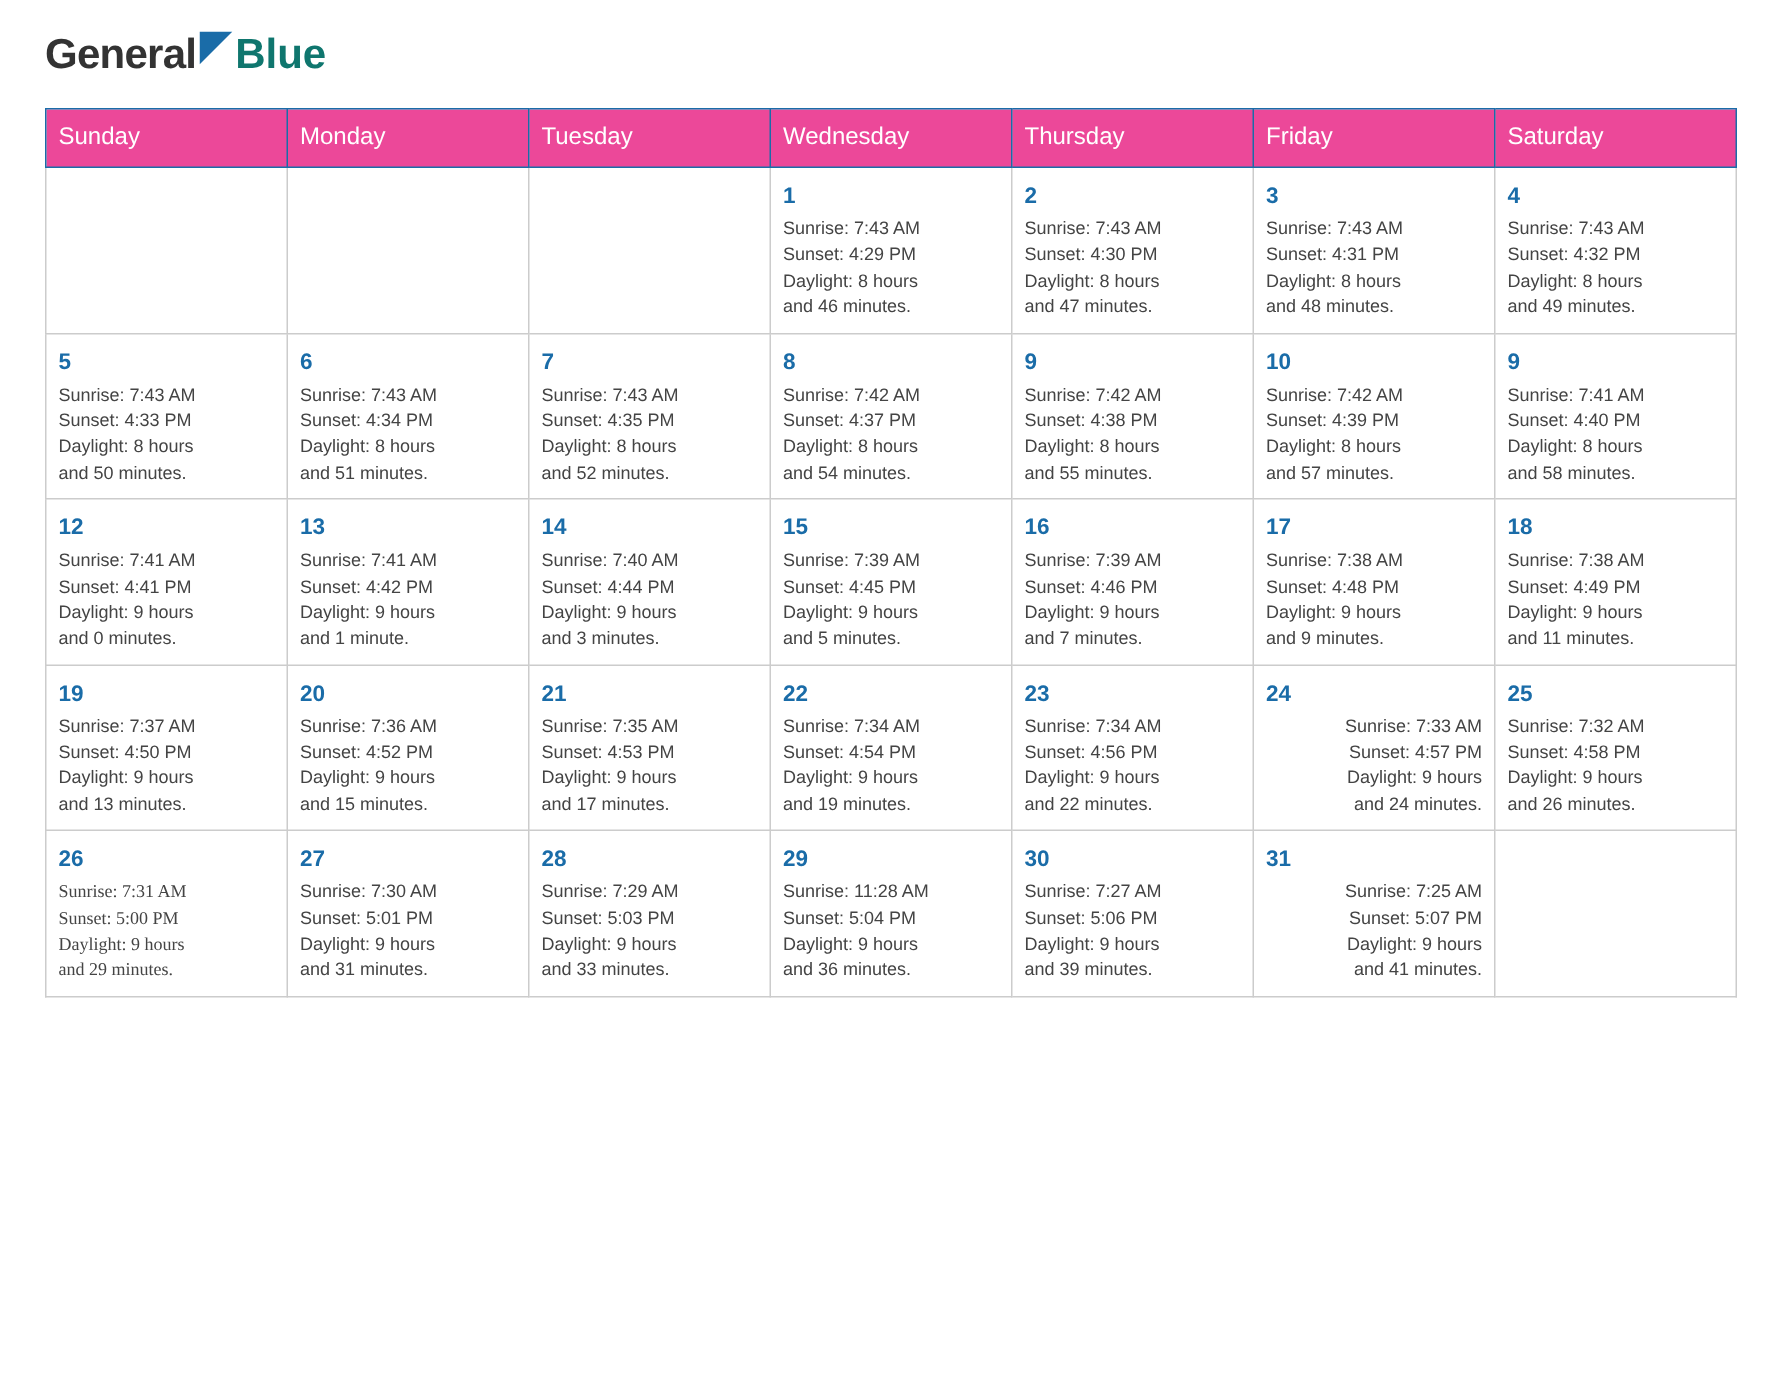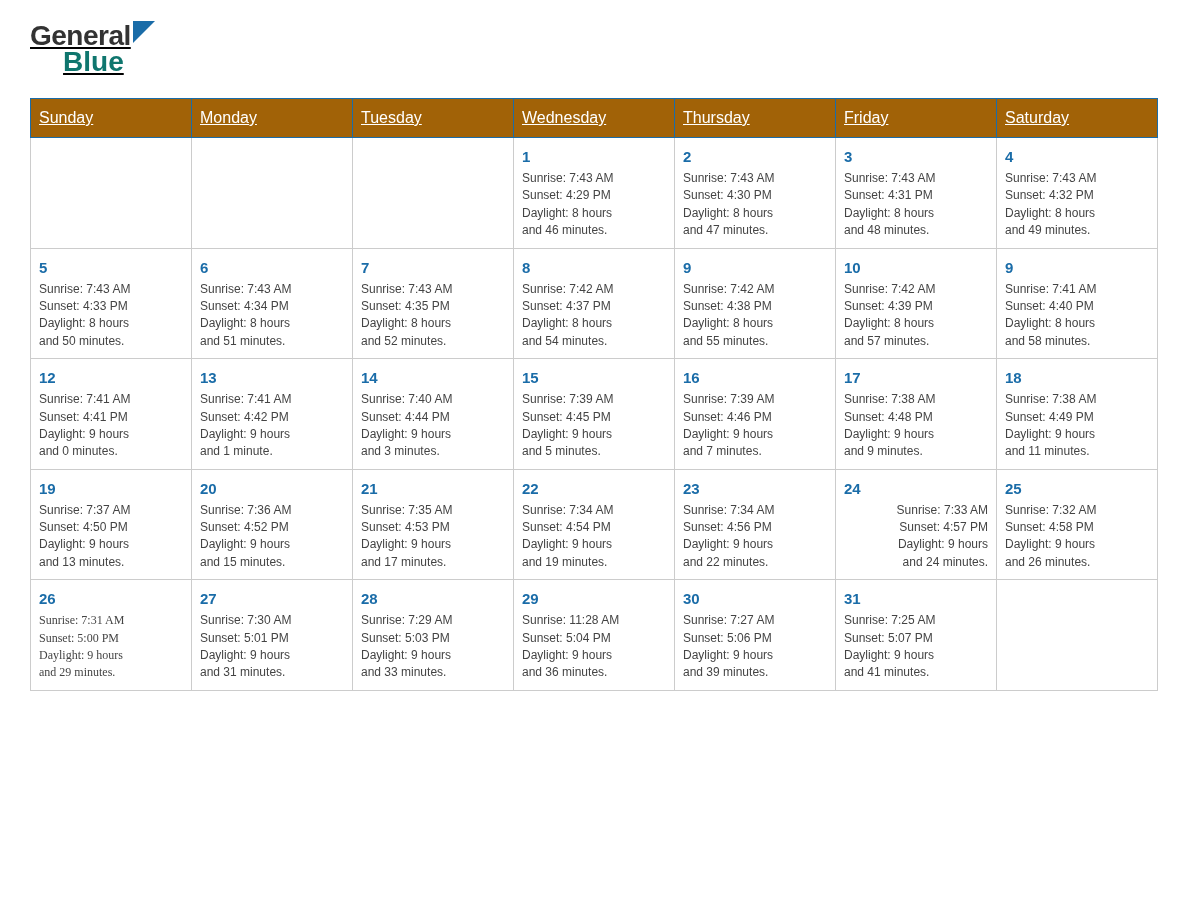--- a/index.html
+++ b/index.html
@@ -17,23 +17,22 @@
       margin-bottom: 20px;
     }
     .logo-text-general {
       font-size: 28px;
       font-weight: bold;
       color: #333;
       letter-spacing: -0.5px;
     }
     .logo-wrapper {
       display: flex;
-      flex-direction: column;
-      align-items: center;
-      text-decoration: underline;
+      flex-direction: row;
+      align-items: flex-end;
     }
     .logo-line1 {
       display: flex;
       align-items: center;
     }
     .logo-line2 {
       font-size: 28px;
       font-weight: bold;
       color: #0f766e;
       margin-top: -6px;
@@ -52,28 +51,27 @@
       font-size: 22px;
       color: #333;
       font-weight: normal;
     }
     .calendar {
       width: 100%;
       border-collapse: collapse;
       border: 1px solid #ccc;
     }
     .calendar th {
-      background-color: #a16207;
+      background-color: #ec4899;
       color: #fff;
       padding: 10px 8px;
       font-size: 16px;
       font-weight: normal;
       text-align: left;
       border: 1px solid #1a6ca8;
-      text-decoration: underline;
     }
     .calendar td {
       vertical-align: top;
       padding: 8px 8px;
       border: 1px solid #ccc;
       width: 14.28%;
       min-height: 100px;
       font-size: 12.5px;
       color: #333;
       line-height: 1.4;
@@ -342,21 +340,21 @@
         </td>
         <td>
           <span class="day-num">30</span>
           <div class="day-info" style="white-space: pre-line;">Sunrise: 7:27 AM
 Sunset: 5:06 PM
 Daylight: 9 hours
 and 39 minutes.</div>
         </td>
         <td>
           <span class="day-num">31</span>
-          <div class="day-info" style="white-space: pre-line;">Sunrise: 7:25 AM
+          <div class="day-info" style="white-space: pre-line; text-align: right;">Sunrise: 7:25 AM
 Sunset: 5:07 PM
 Daylight: 9 hours
 and 41 minutes.</div>
         </td>
         <td class="empty-cell"></td>
       </tr>
     </tbody>
 </table>
 
 </body></html>

